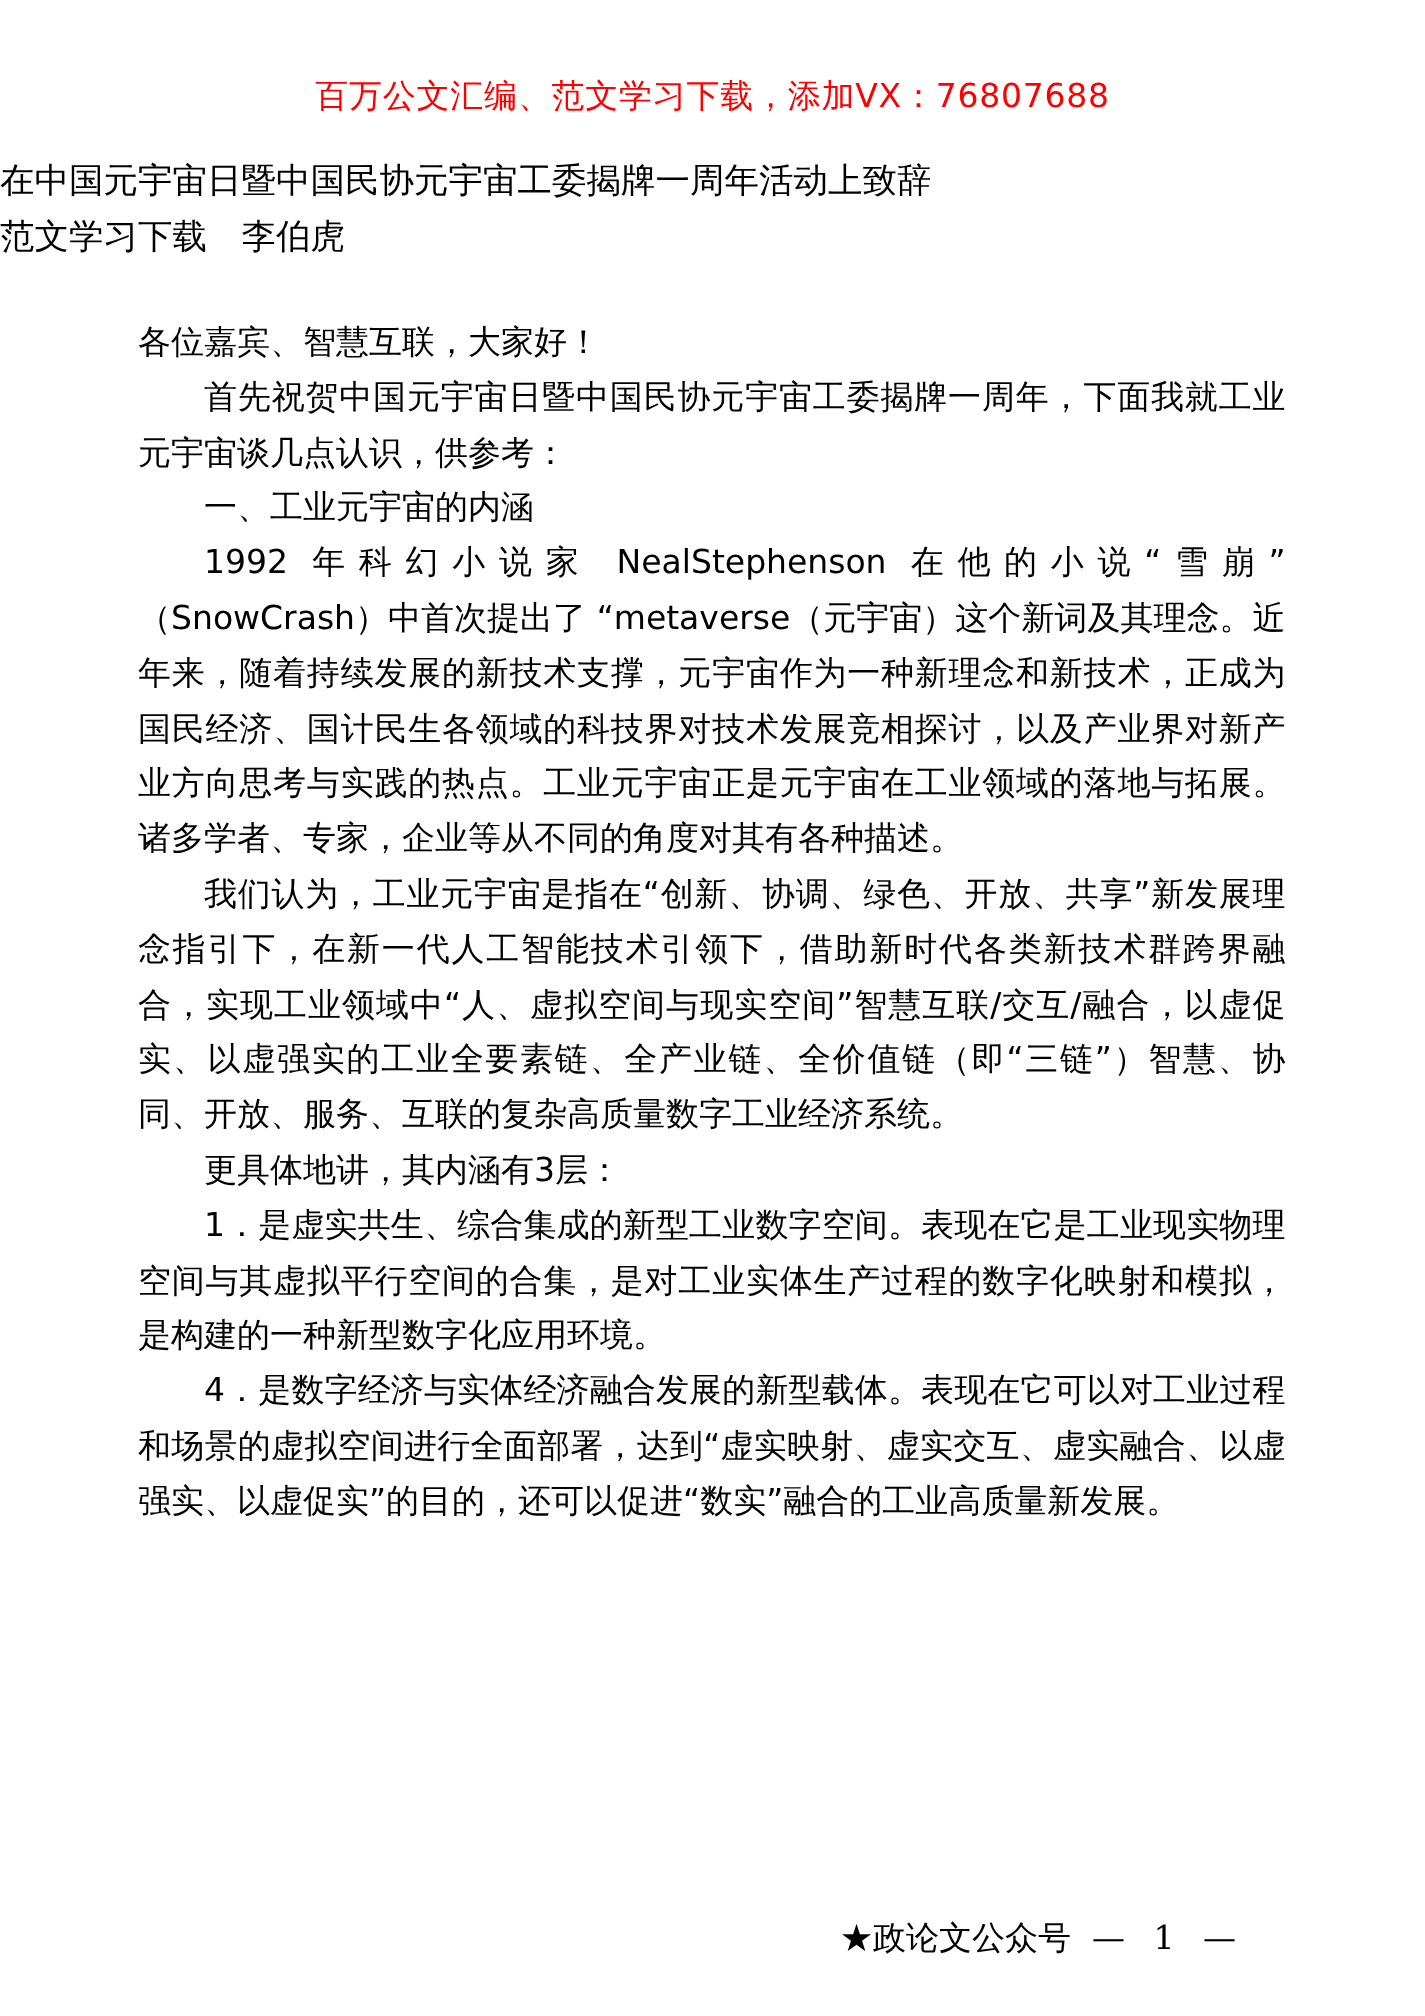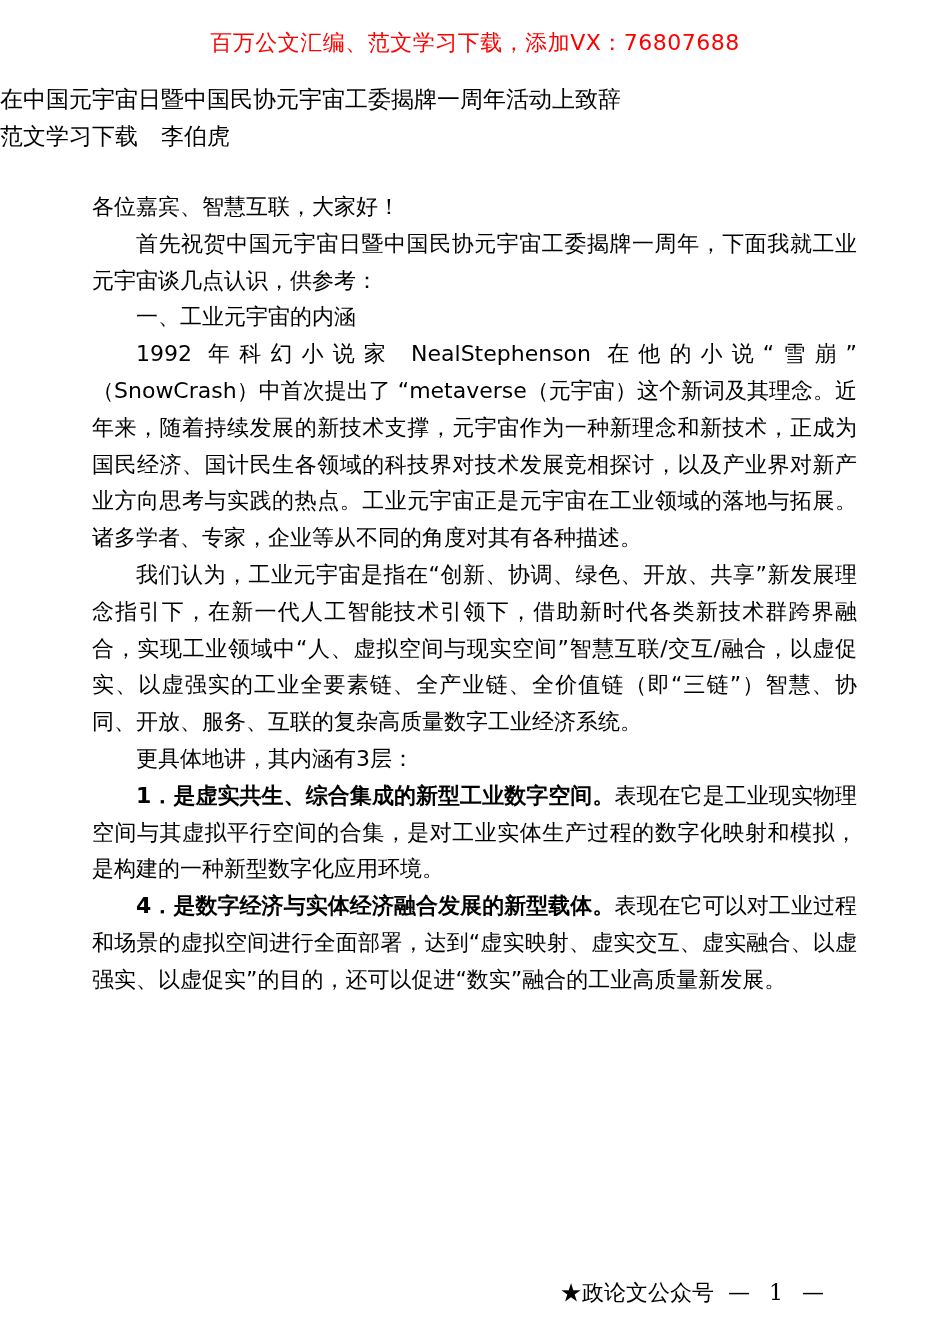--- a/index.html
+++ b/index.html
@@ -11,21 +11,21 @@
     font-family: "DejaVu Sans", "Liberation Sans", sans-serif;
     overflow: hidden;
   }
   #page {
     position: relative;
     width: 950px;
     height: 1344px;
     background: #ffffff;
   }
   .watermark {
-    padding-top: 28px;
+    padding-top: 50px;
     text-align: center;
     font-size: 22px;
     line-height: 29px;
     color: #fe0000;
     letter-spacing: 0.5px;
   }
   .title-block {
     margin-top: 24px;
     text-align: left;
     font-size: 23px;
@@ -34,21 +34,21 @@
   }
   .content {
     margin: 34px 93px 0 92px;
     font-size: 22px;
     line-height: 36.8px;
     text-align: justify;
     text-justify: inter-character;
   }
   .content p { text-indent: 2em; }
   .content p.no-indent { text-indent: 0; }
-  .content b { font-weight: 700; }
+  .content b { font-weight: 400; }
   .doc-footer {
     position: absolute;
     top: 1280px;
     right: 120px;
     font-size: 22px;
     line-height: 26px;
     font-family: "DejaVu Serif", "Liberation Serif", serif;
     color: #000000;
     white-space: nowrap;
   }

